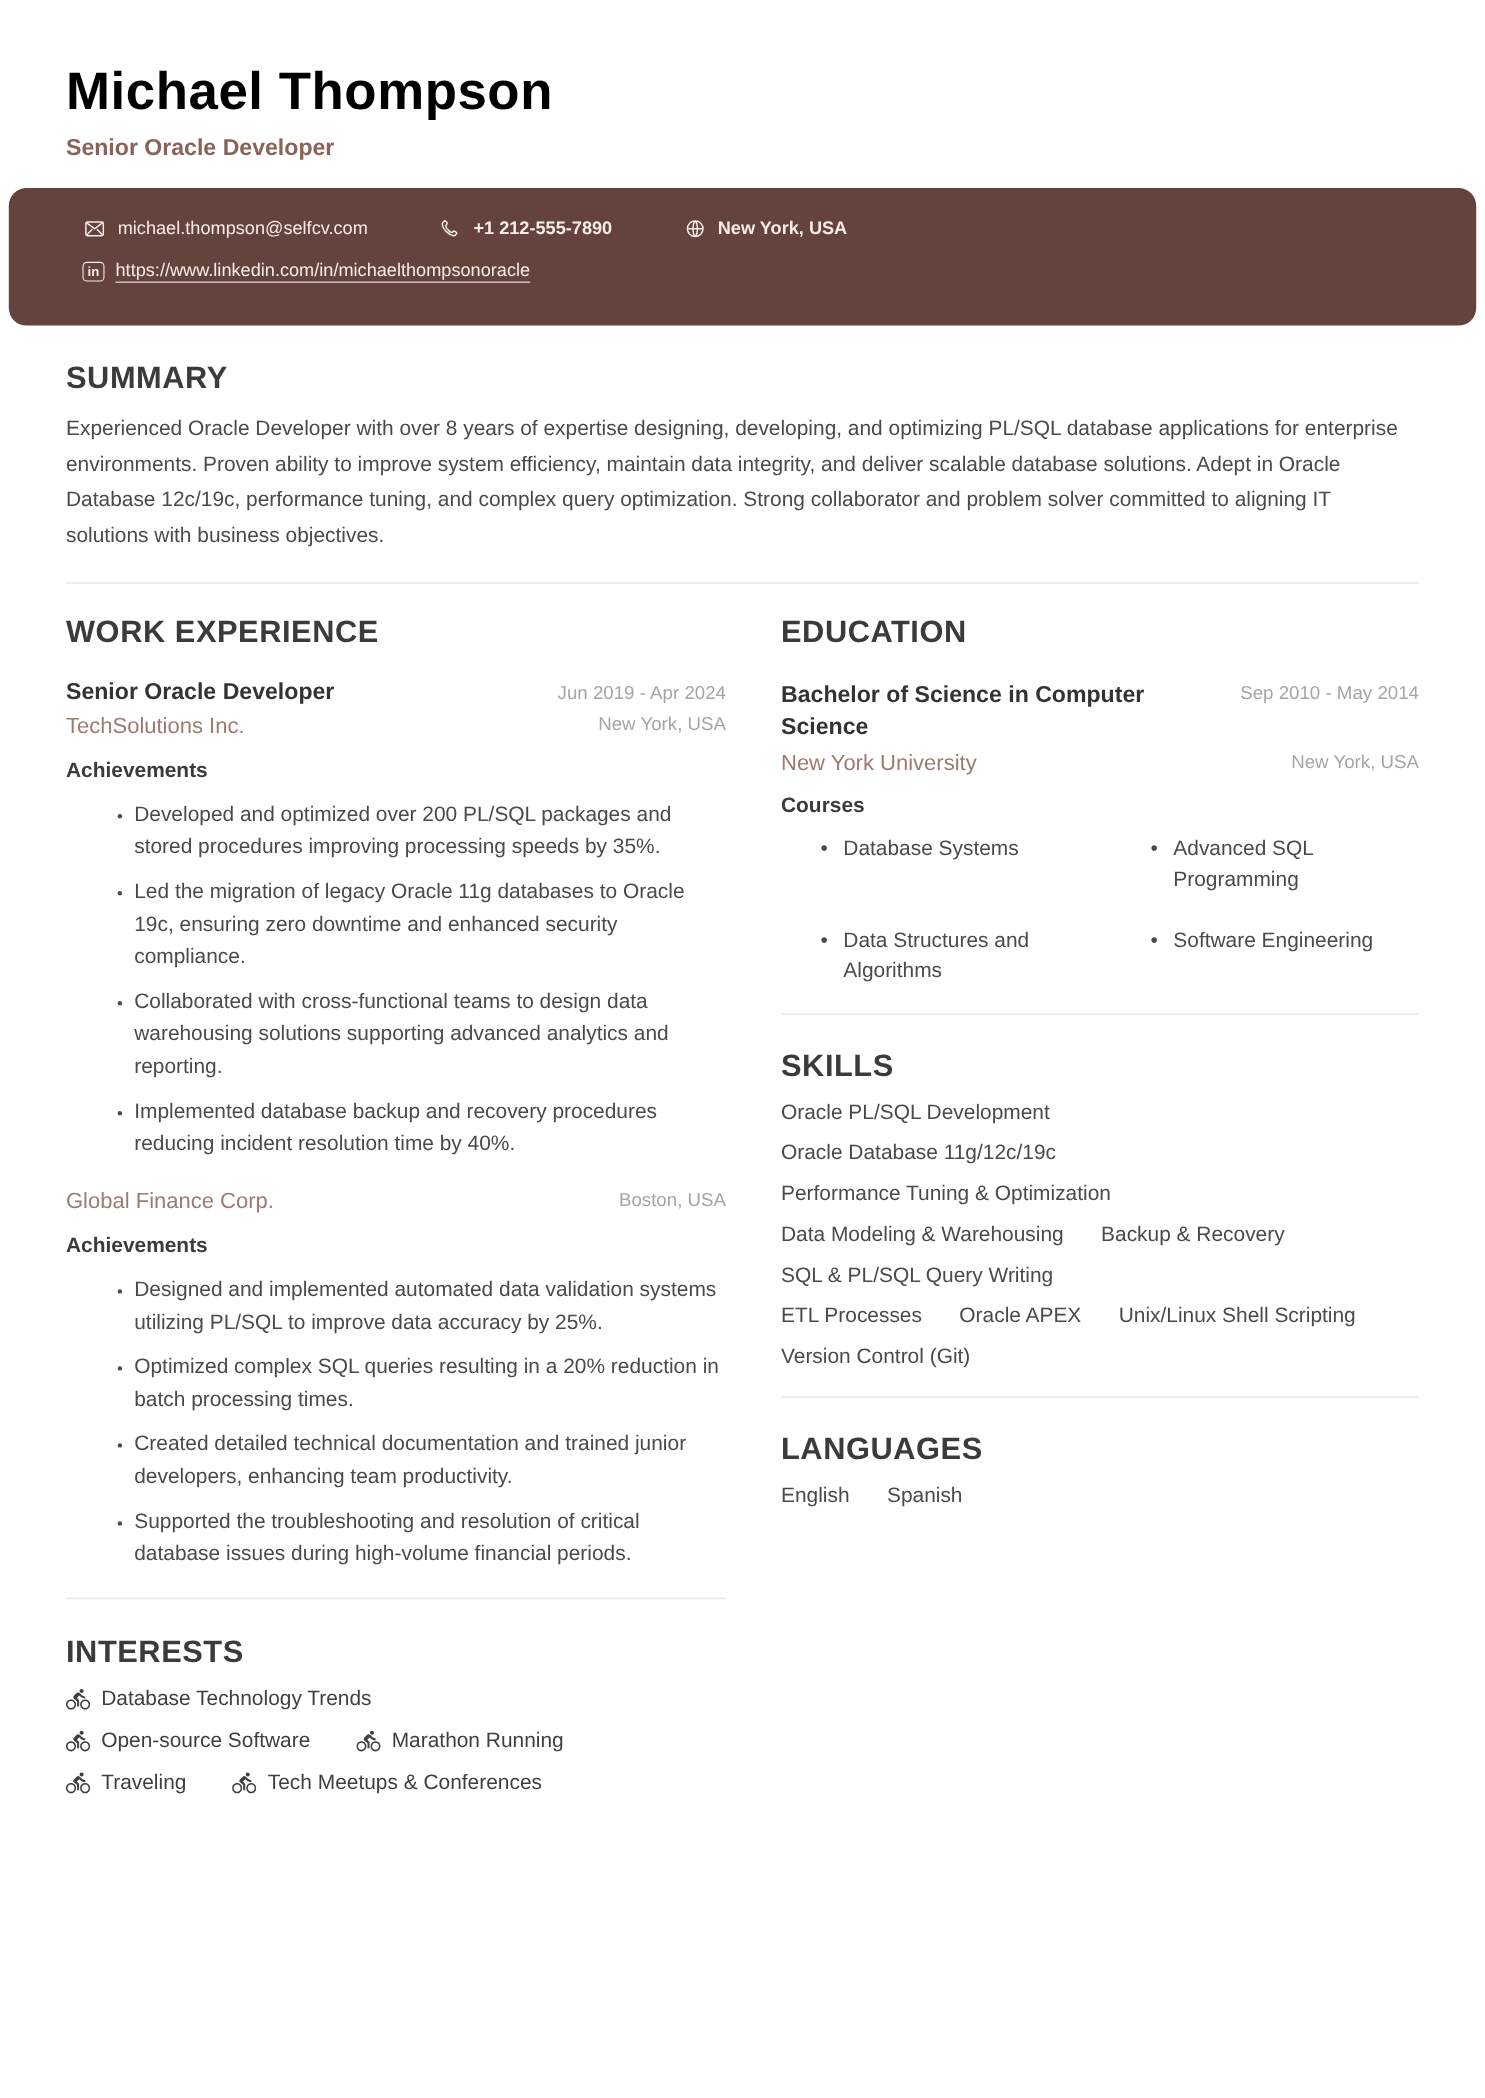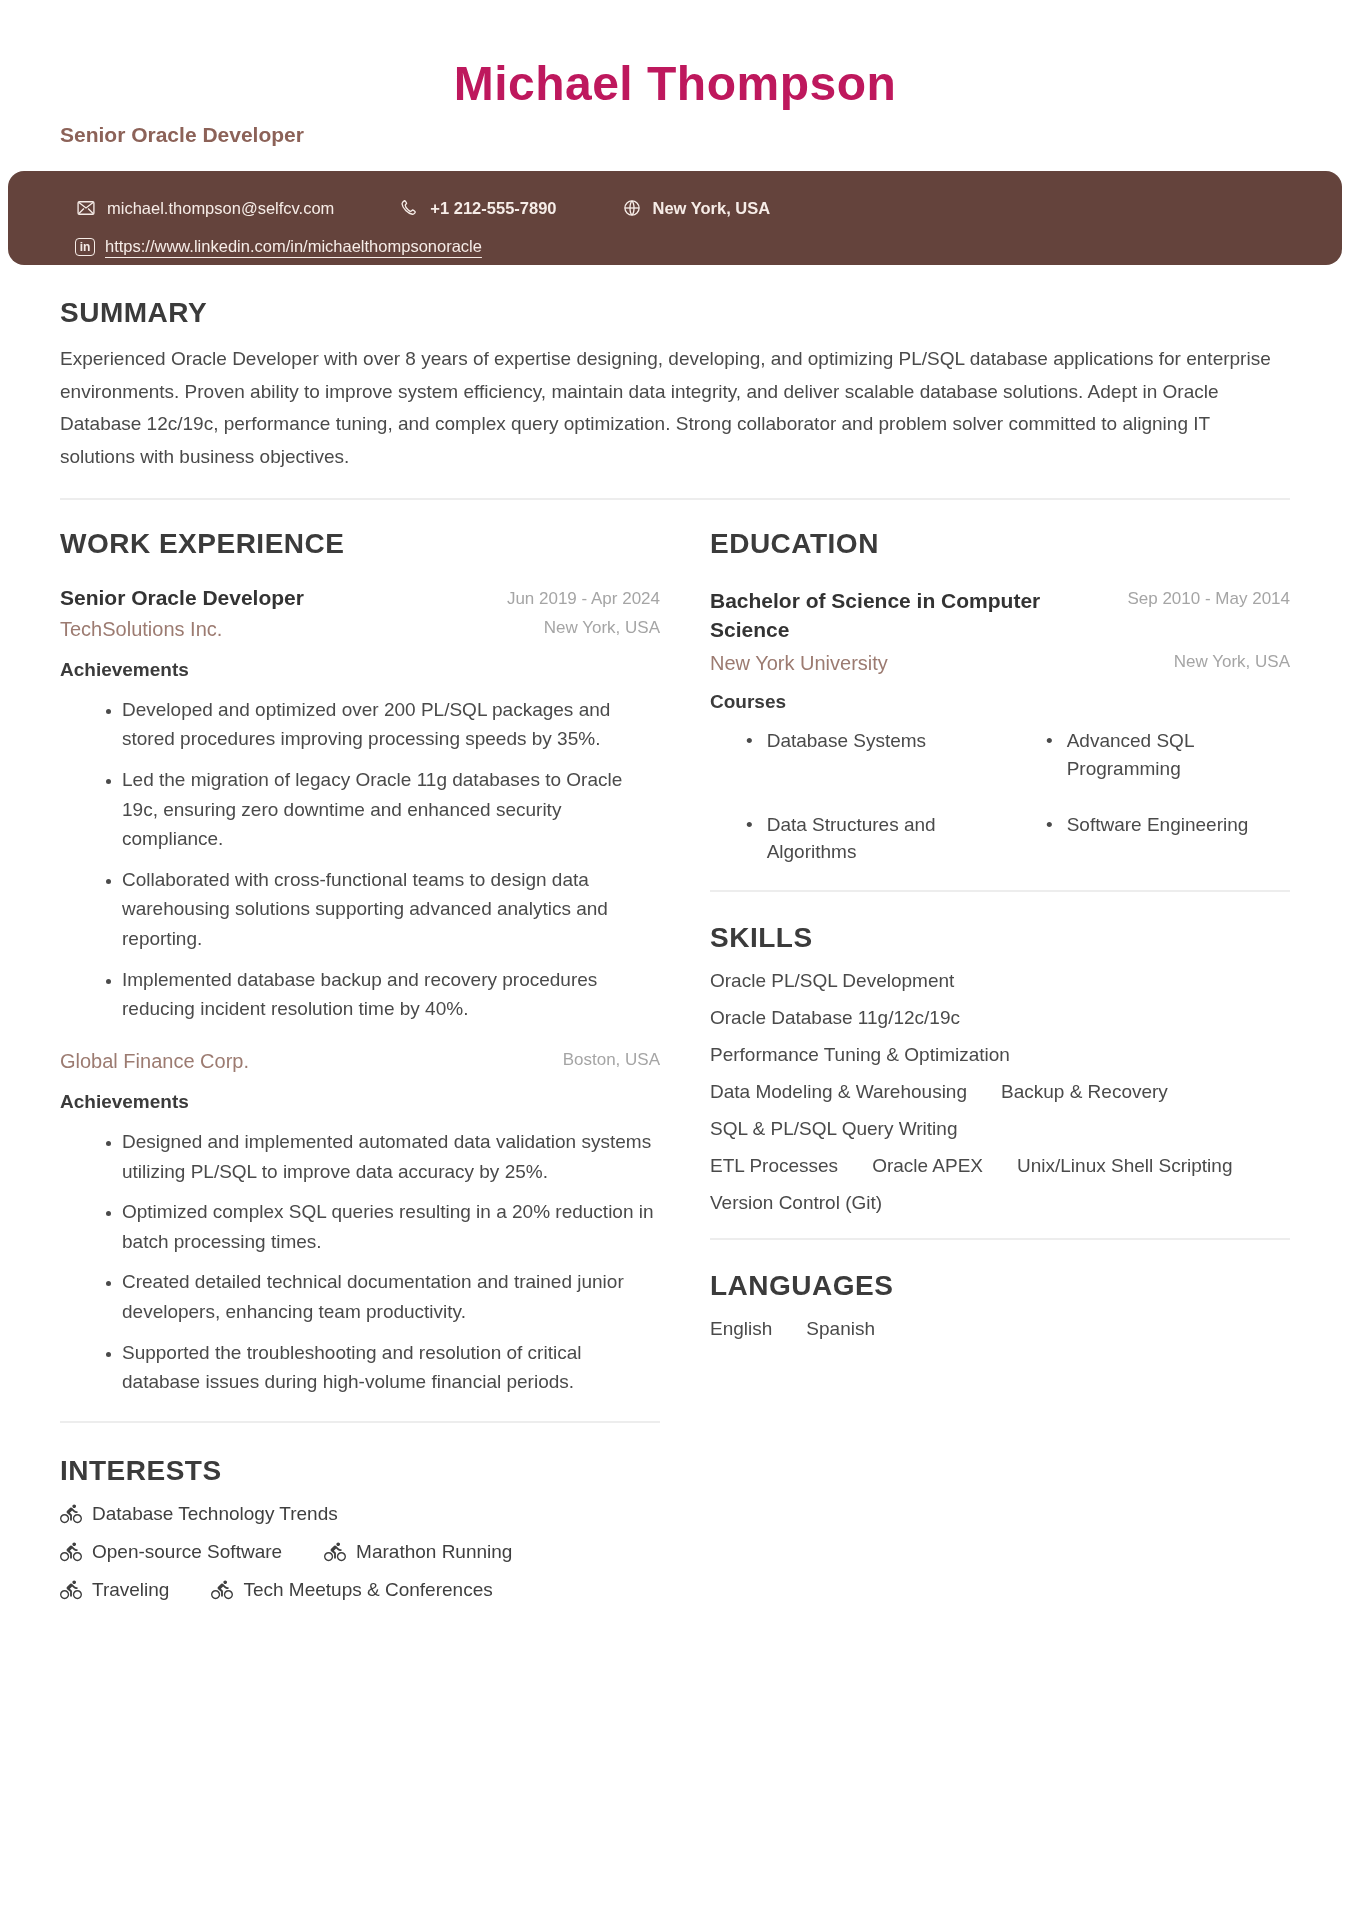--- a/index.html
+++ b/index.html
@@ -6,33 +6,32 @@
   html,body { background:#ffffff; }
   body {
     width:1350px; height:1907px; overflow:hidden;
     font-family:"Liberation Sans", sans-serif;
     color:#4a4a4a;
   }
   
   .name {
     margin:56px 60px 0;
     font-size:48px; font-weight:700; letter-spacing:.5px;
-    color:#be185d;
-    text-align:center;
+    color:#000000;
   }
   .job-title-header {
     margin:12px 60px 0;
     font-size:21px; font-weight:700; color:#8c6258;
   }
   
   .contact-bar {
     margin:24px 8px 0;
     background:#64433c;
     border-radius:16px;
-    padding:26px 40px 9px 67px;
+    padding:26px 40px 40px 67px;
     color:#f6ece7;
   }
   .contact-row { display:flex; align-items:center; }
   .contact-row + .contact-row { margin-top:18px; }
   .c-item { display:inline-flex; align-items:center; gap:10px; font-size:16.5px; }
   .c-item + .c-item { margin-left:64px;font-weight:bold; }
   .c-icon { display:inline-flex; width:22px; height:22px; align-items:center; justify-content:center; }
   .c-icon svg { width:20px; height:20px; stroke:#f6ece7; fill:none; stroke-width:1.6; }
   .li-box {
     width:20px; height:18px; border:1.4px solid #f6ece7; border-radius:4px;

